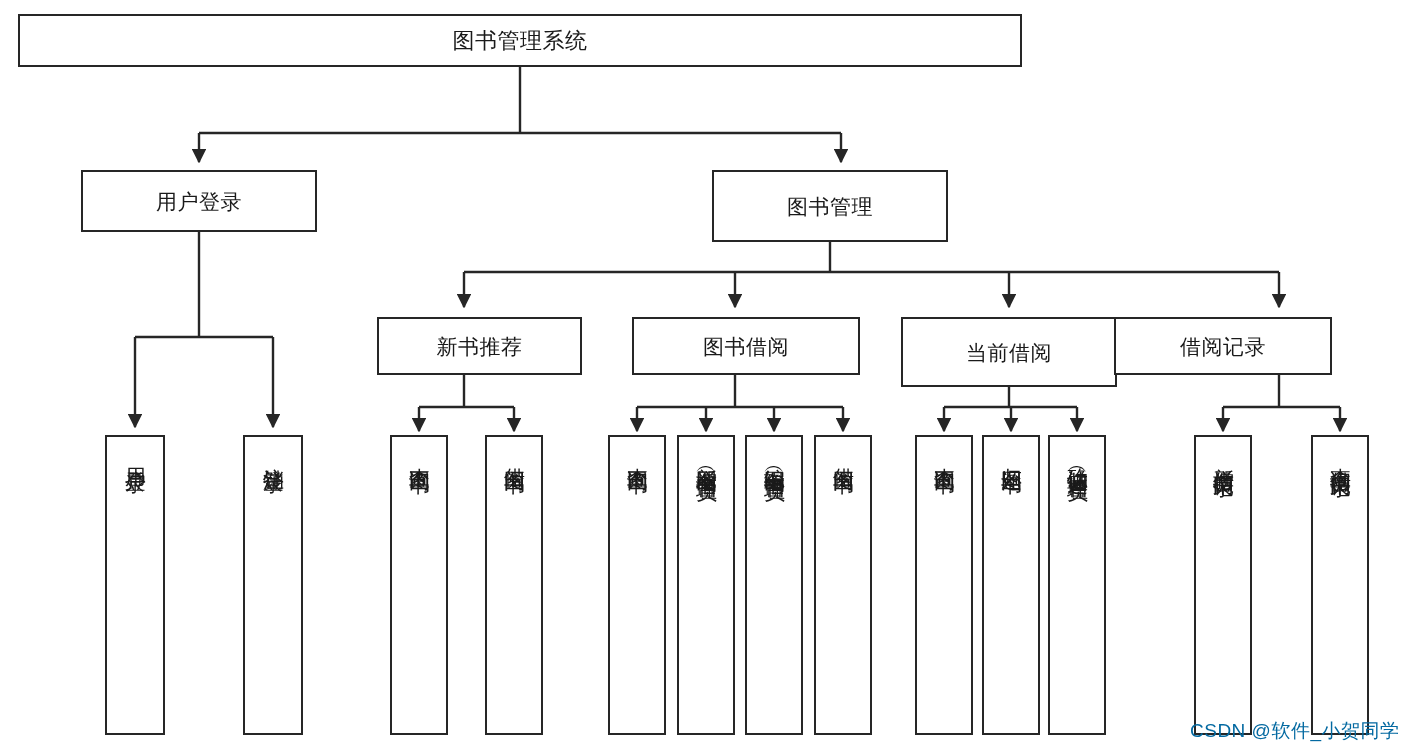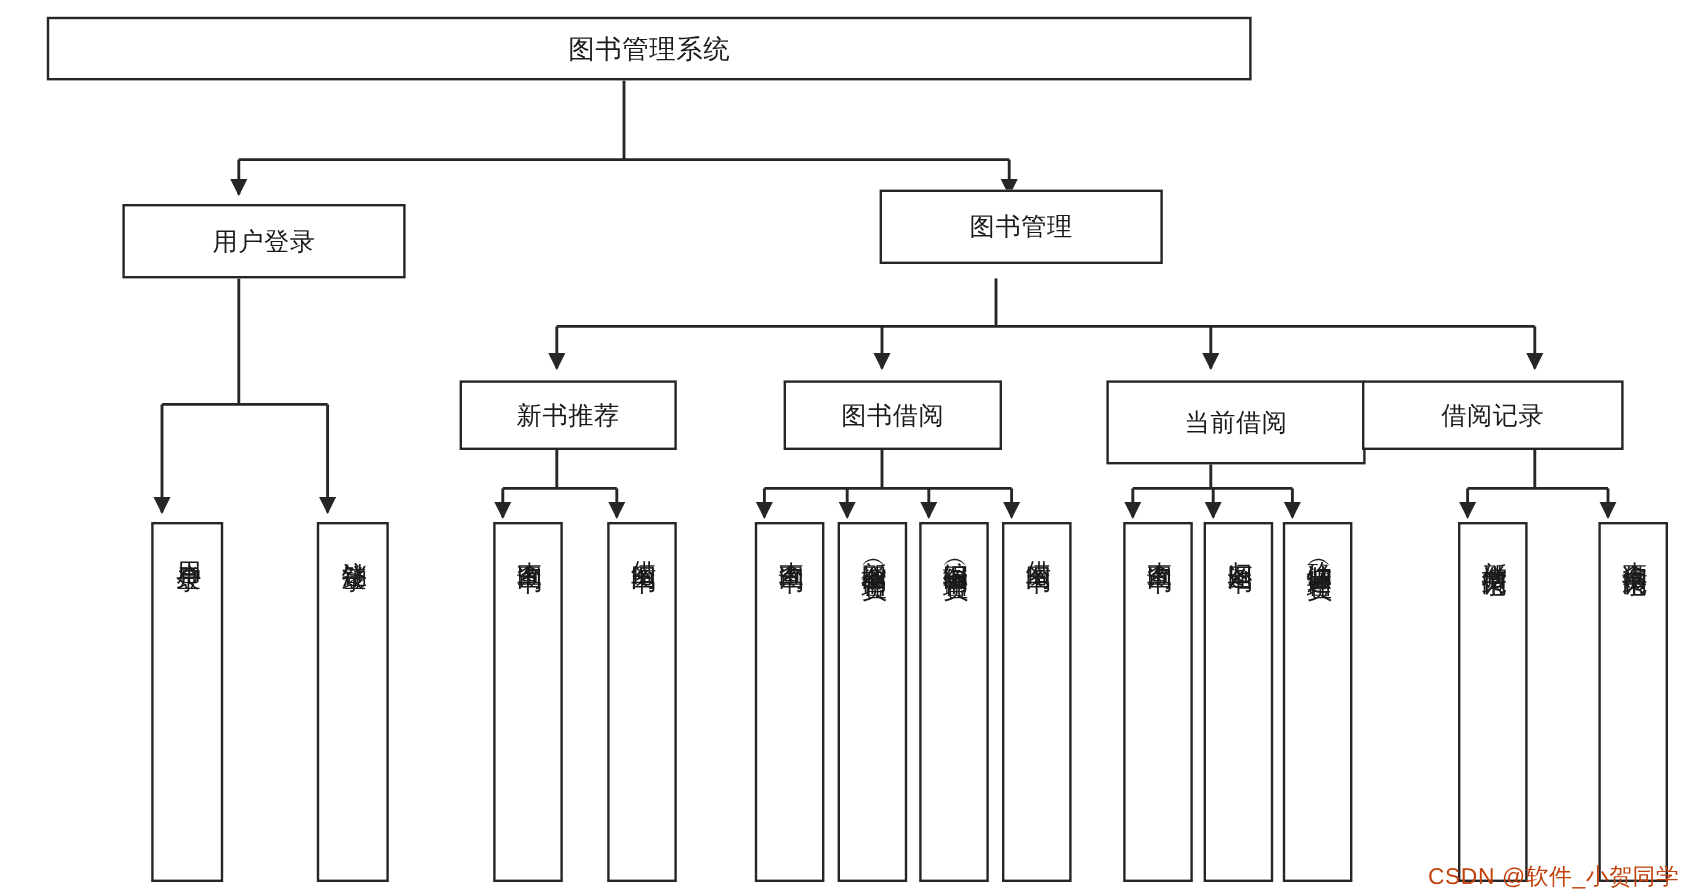--- a/index.html
+++ b/index.html
@@ -27,21 +27,20 @@
   }
   .node {
     position: absolute;
     box-sizing: border-box;
     background: #ffffff;
     border: 2px solid #262626;
     display: flex;
     align-items: center;
     justify-content: center;
     color: #1a1a1a;
-    margin-left: 21px;
   }
   .node .label {
     font-size: 21px;
     line-height: 1.0;
     letter-spacing: 0.5px;
     white-space: nowrap;
   }
   .node.vertical {
     align-items: flex-start;
     justify-content: center;
@@ -52,21 +51,21 @@
     text-orientation: upright;
     font-size: 21px;
     line-height: 1.18;
     letter-spacing: 2px;
     white-space: nowrap;
   }
   .node.root .label { font-size: 22px; }
   .watermark {
     position: absolute;
     font-size: 19px;
-    color: #c2410c;
+    color: #0369a1;
     white-space: nowrap;
     letter-spacing: 0.5px;
   }
 </style>
 </head>
 <body>
 
 <div id="canvas">
 
   <svg class="edges" viewBox="0 0 1405 747" xmlns="http://www.w3.org/2000/svg">
@@ -120,29 +119,29 @@
   </svg>
 
   <div class="node root" style="left:18px; top:14px; width:1004px; height:53px;">
     <span class="label">图书管理系统</span>
   </div>
 
   <div class="node" style="left:81px; top:170px; width:236px; height:62px;">
     <span class="label">用户登录</span>
   </div>
 
-  <div class="node" style="left:712px; top:158px; width:236px; height:62px;">
+  <div class="node" style="left:712px; top:170px; width:236px; height:72px;">
     <span class="label">图书管理</span>
   </div>
 
-  <div class="node" style="left:362px; top:317px; width:181px; height:58px;">
+  <div class="node" style="left:377px; top:317px; width:205px; height:58px;">
     <span class="label">新书推荐</span>
   </div>
 
-  <div class="node" style="left:632px; top:317px; width:182px; height:58px;text-align:right;">
+  <div class="node" style="left:632px; top:317px; width:228px; height:58px;text-align:right;">
     <span class="label">图书借阅</span>
   </div>
 
   <div class="node" style="left:901px; top:317px; width:216px; height:70px;">
     <span class="label">当前借阅</span>
   </div>
 
   <div class="node" style="left:1114px; top:317px; width:218px; height:58px;">
     <span class="label">借阅记录</span>
   </div>

